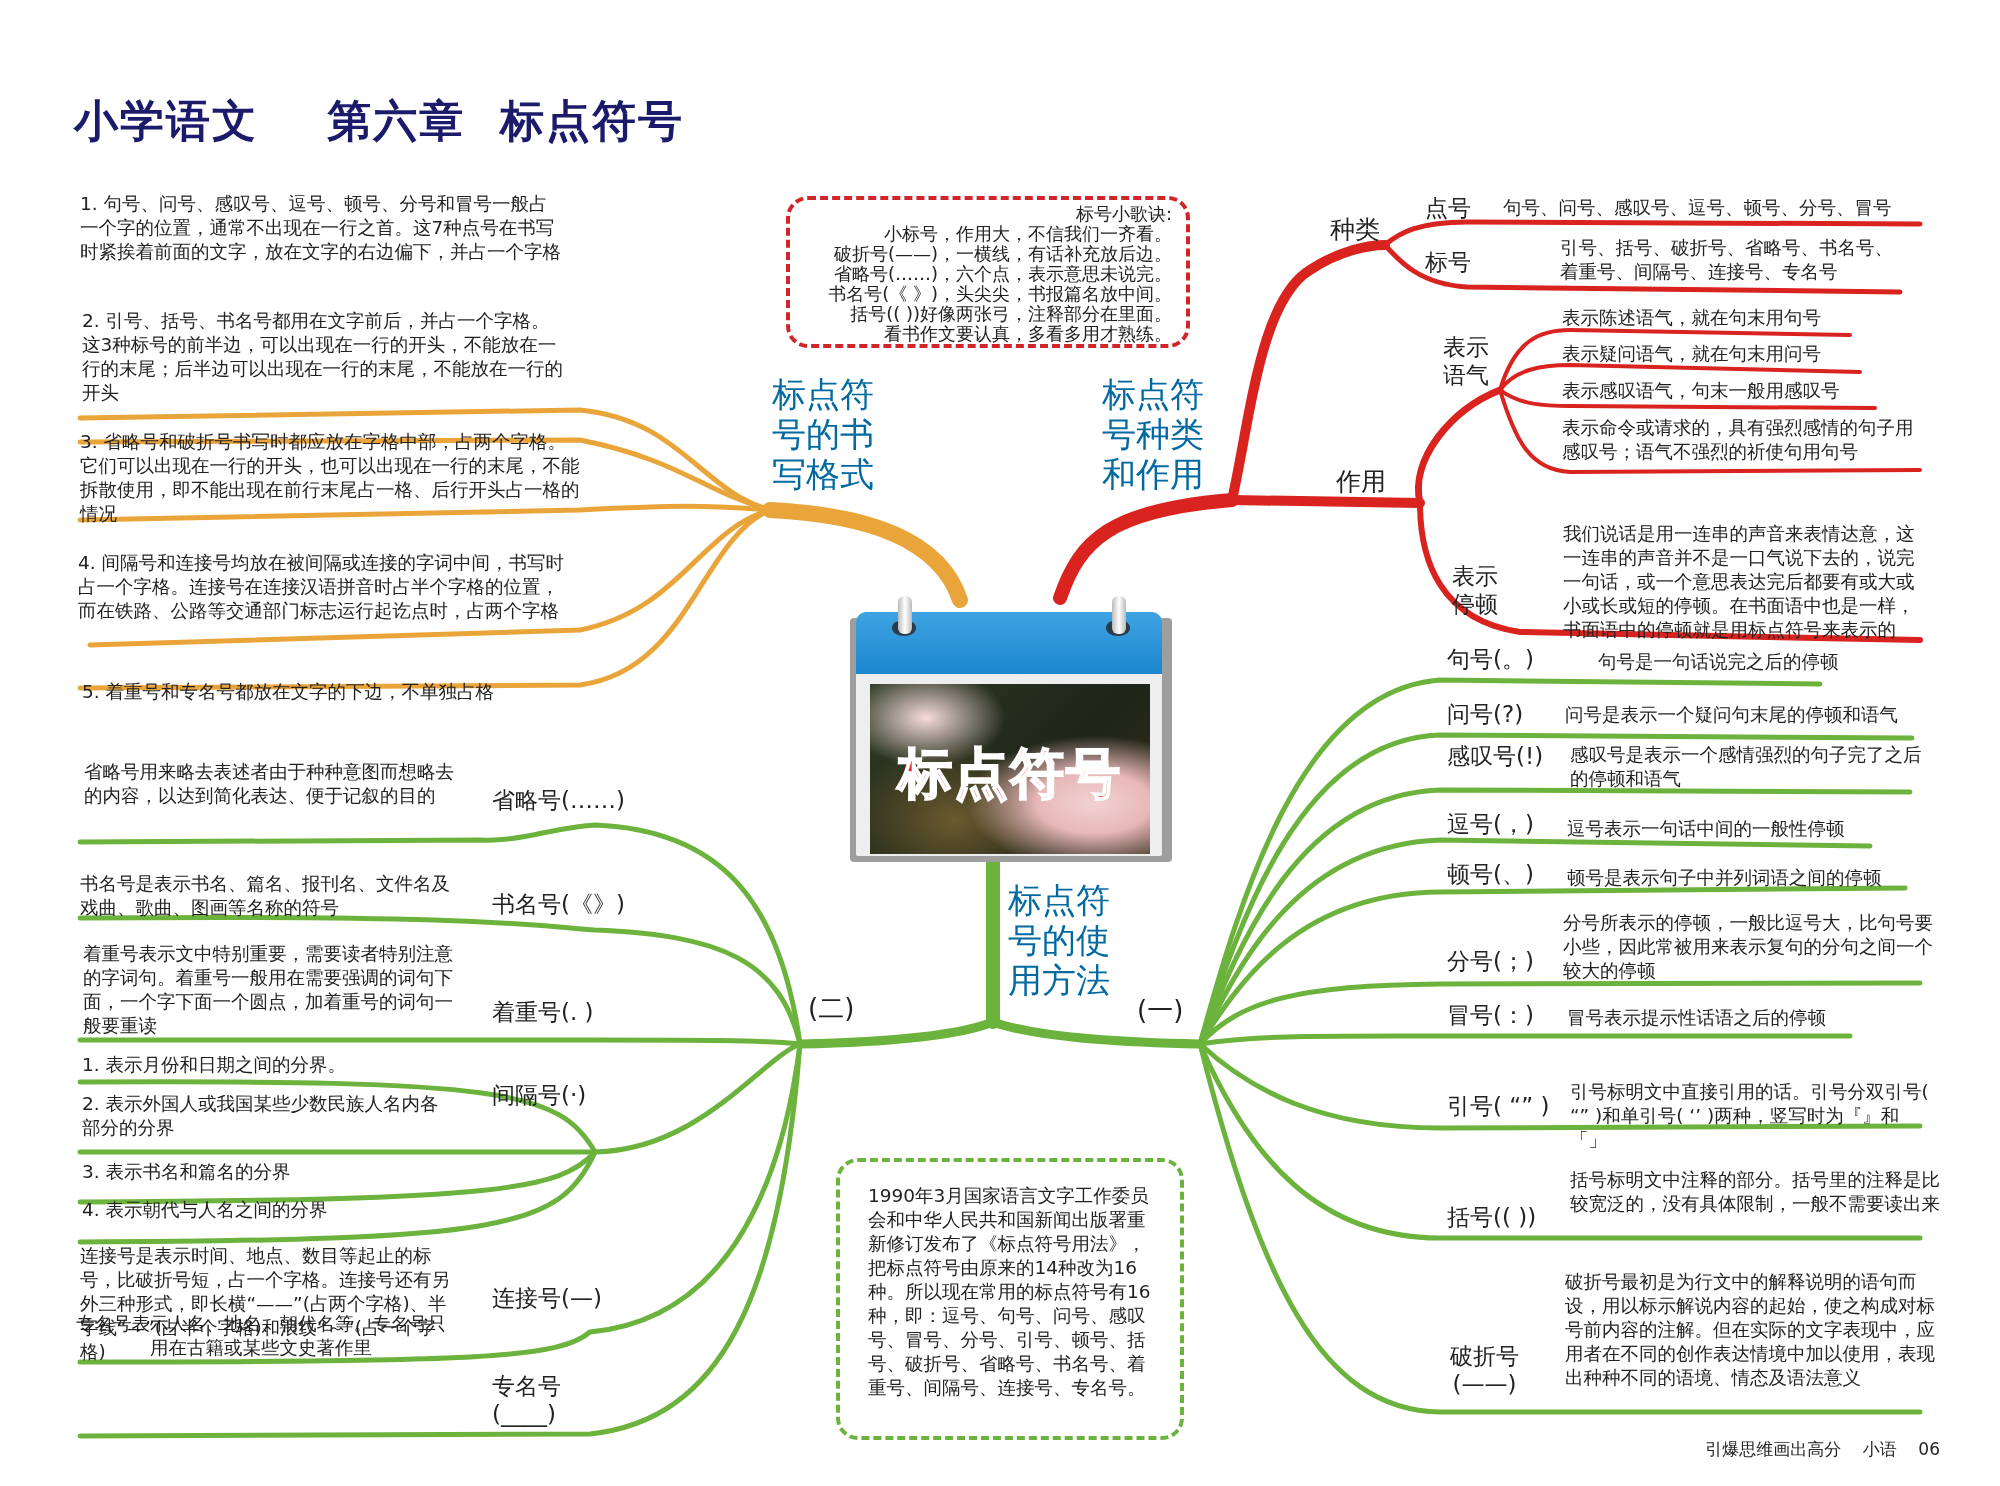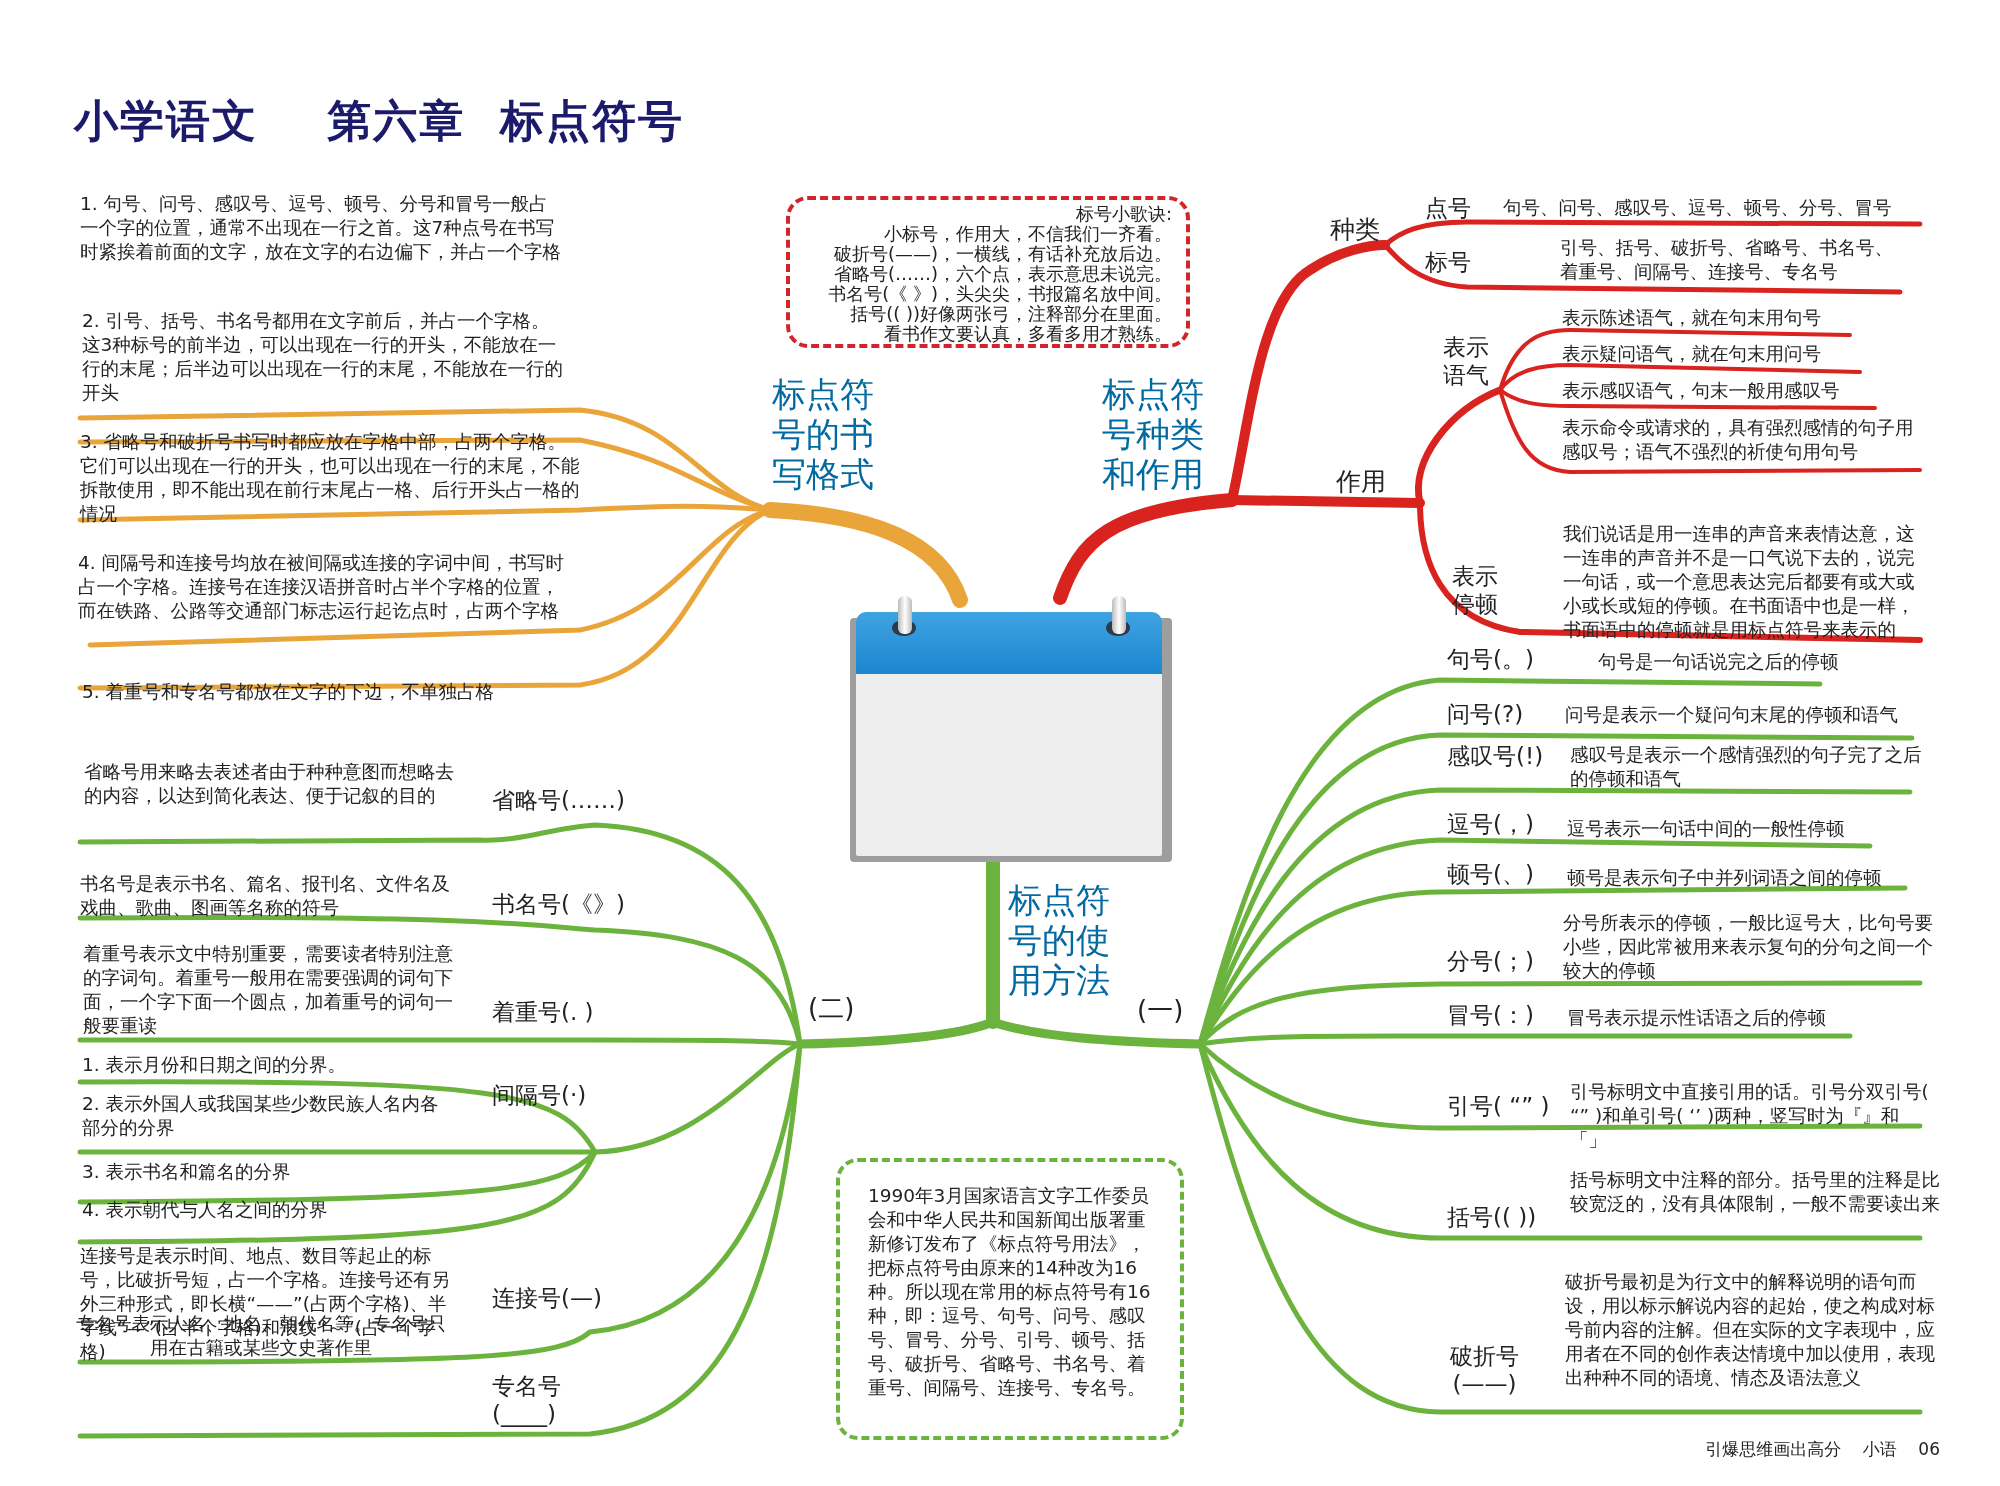--- a/index.html
+++ b/index.html
@@ -122,20 +122,23 @@
 <div class="abs txt" style="left:1563px;top:487px;width:362px;margin-top:35px;">我们说话是用一连串的声音来表情达意，这一连串的声音并不是一口气说下去的，说完一句话，或一个意思表达完后都要有或大或小或长或短的停顿。在书面语中也是一样，书面语中的停顿就是用标点符号来表示的</div>
 
 <div class="abs cal">
   <div class="back"></div>
   <div class="page"></div>
   <div class="top"></div>
   <div class="hole" style="left:42px;"></div>
   <div class="hole" style="left:256px;"></div>
   <div class="ring" style="left:48px;"></div>
   <div class="ring" style="left:262px;"></div>
+  <div class="photo">
+    <div class="photo-title">标点符号</div>
+  </div>
 </div>
 
 <div class="abs big" style="left:1008px;top:880px;">
   <div>标点符</div>
   <div>号的使</div>
   <div>用方法</div>
 </div>
 <div class="abs lbl" style="left:1137px;top:996px;font-size:26px;">(一)</div>
 <div class="abs lbl" style="left:808px;top:994px;font-size:26px;">(二)</div>
 

